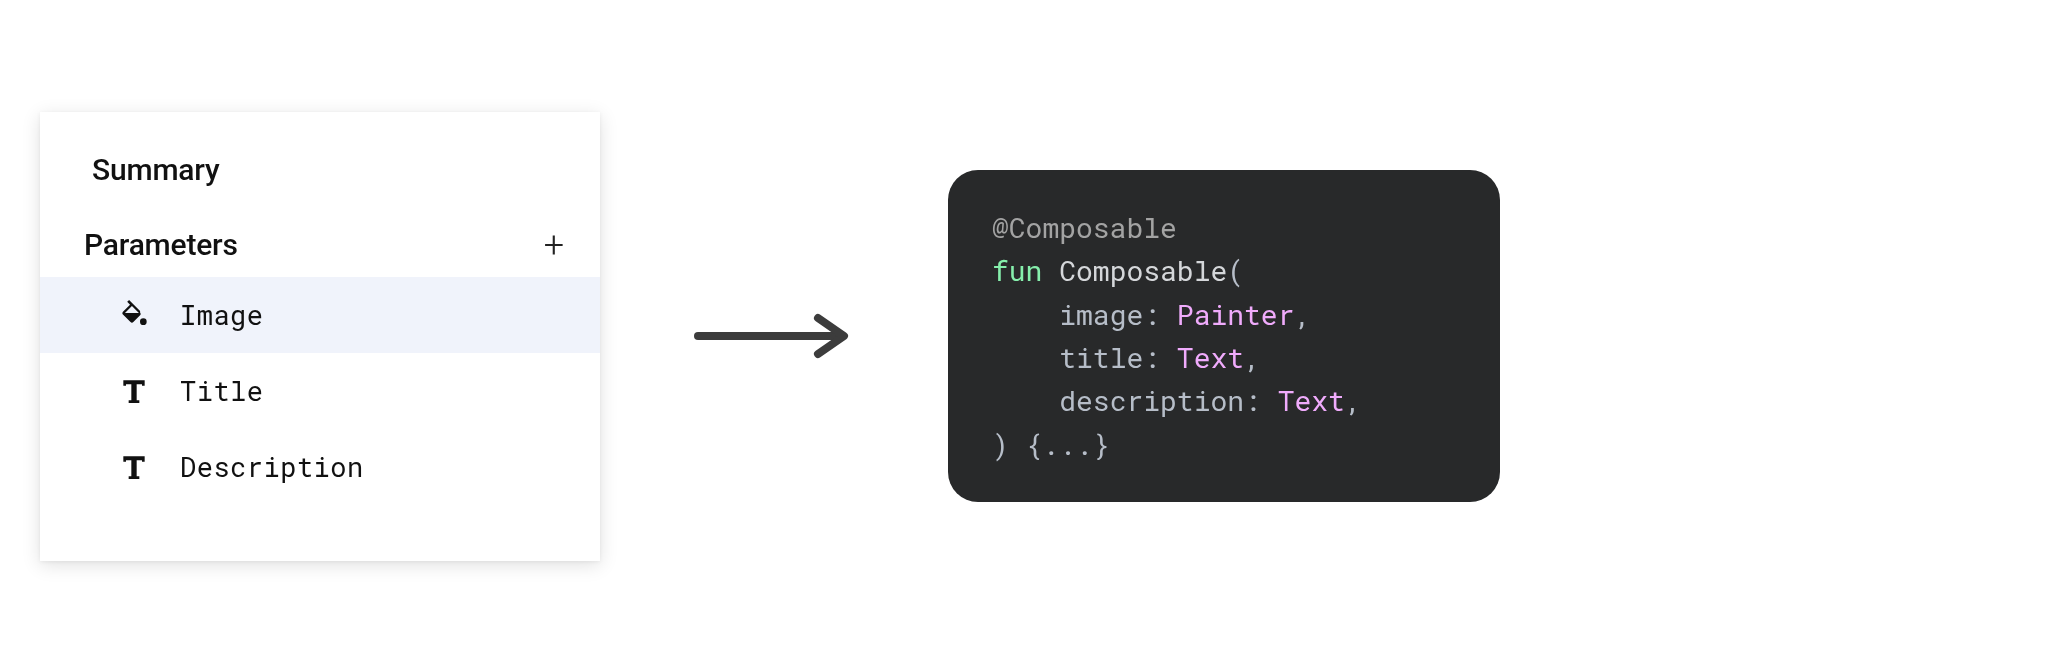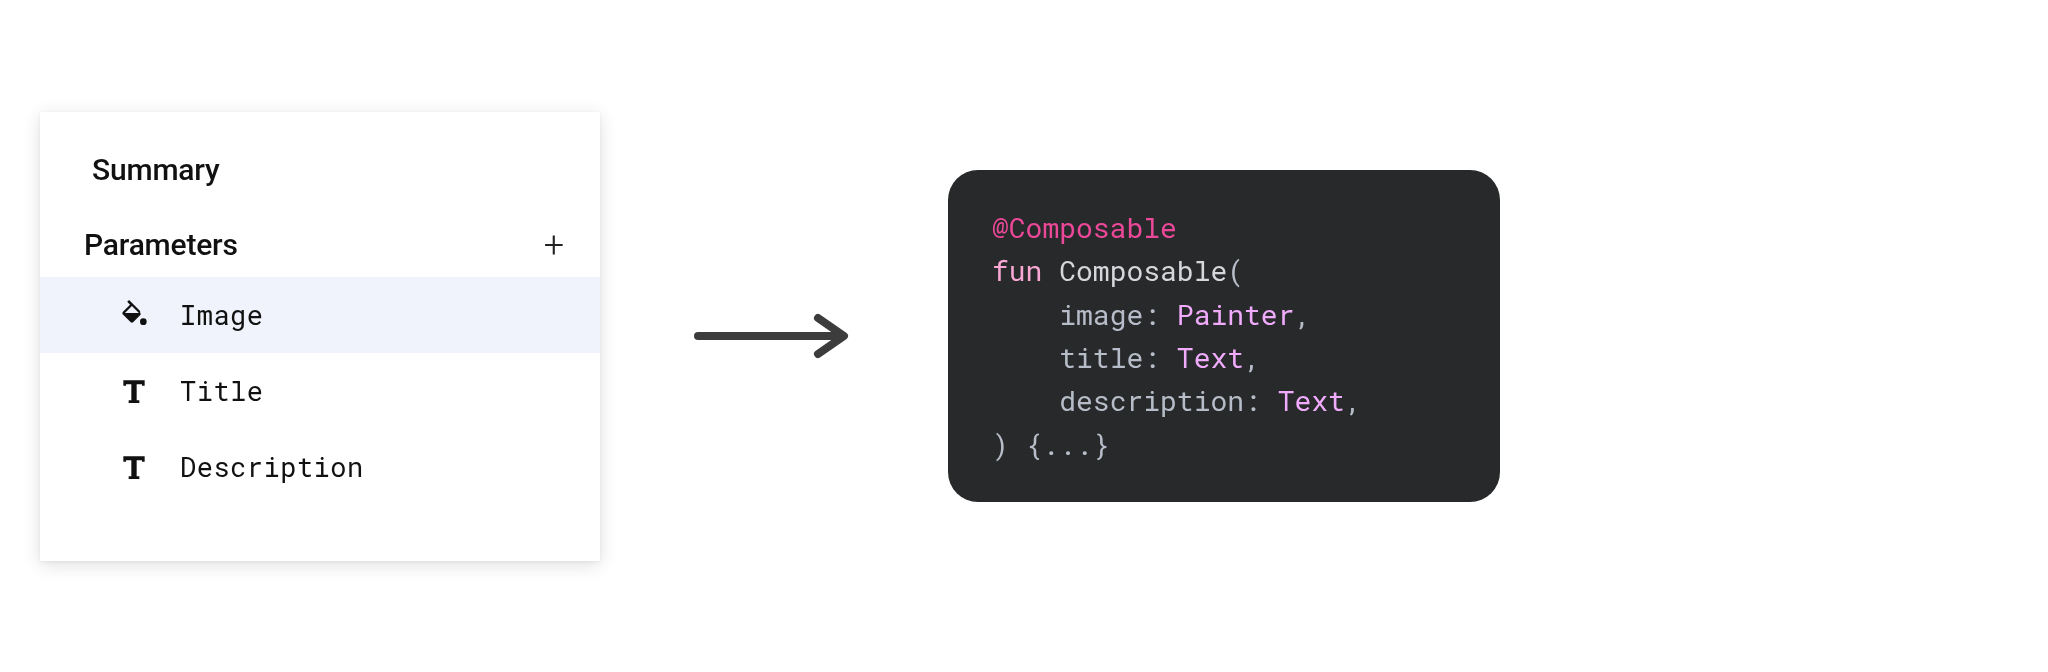--- a/index.html
+++ b/index.html
@@ -80,22 +80,22 @@
   .code-block {
     background: #28292a;
     border-radius: 30px;
     padding: 36px 44px 36px 44px;
     font-family: "Roboto Mono", ui-monospace, Menlo, Consolas, monospace;
     font-size: 28px;
     line-height: 1.55;
     min-width: 552px;
   }
   .code-block pre { margin: 0; font-family: inherit; white-space: pre; }
-  .tok-annotation { color: #ec4899; }
-  .tok-keyword    { color: #f9a8d4; }
+  .tok-annotation { color: #a3a3a3; }
+  .tok-keyword    { color: #86efac; }
   .tok-funcname   { color: #d5d7da; }
   .tok-param      { color: #b6bdc8; }
   .tok-type       { color: #f0abfc; }
   .tok-punc       { color: #b6bdc8; }
 </style>
 </head>
 <body>
 
 <div class="panel">
   <div class="panel-heading">Summary</div>

